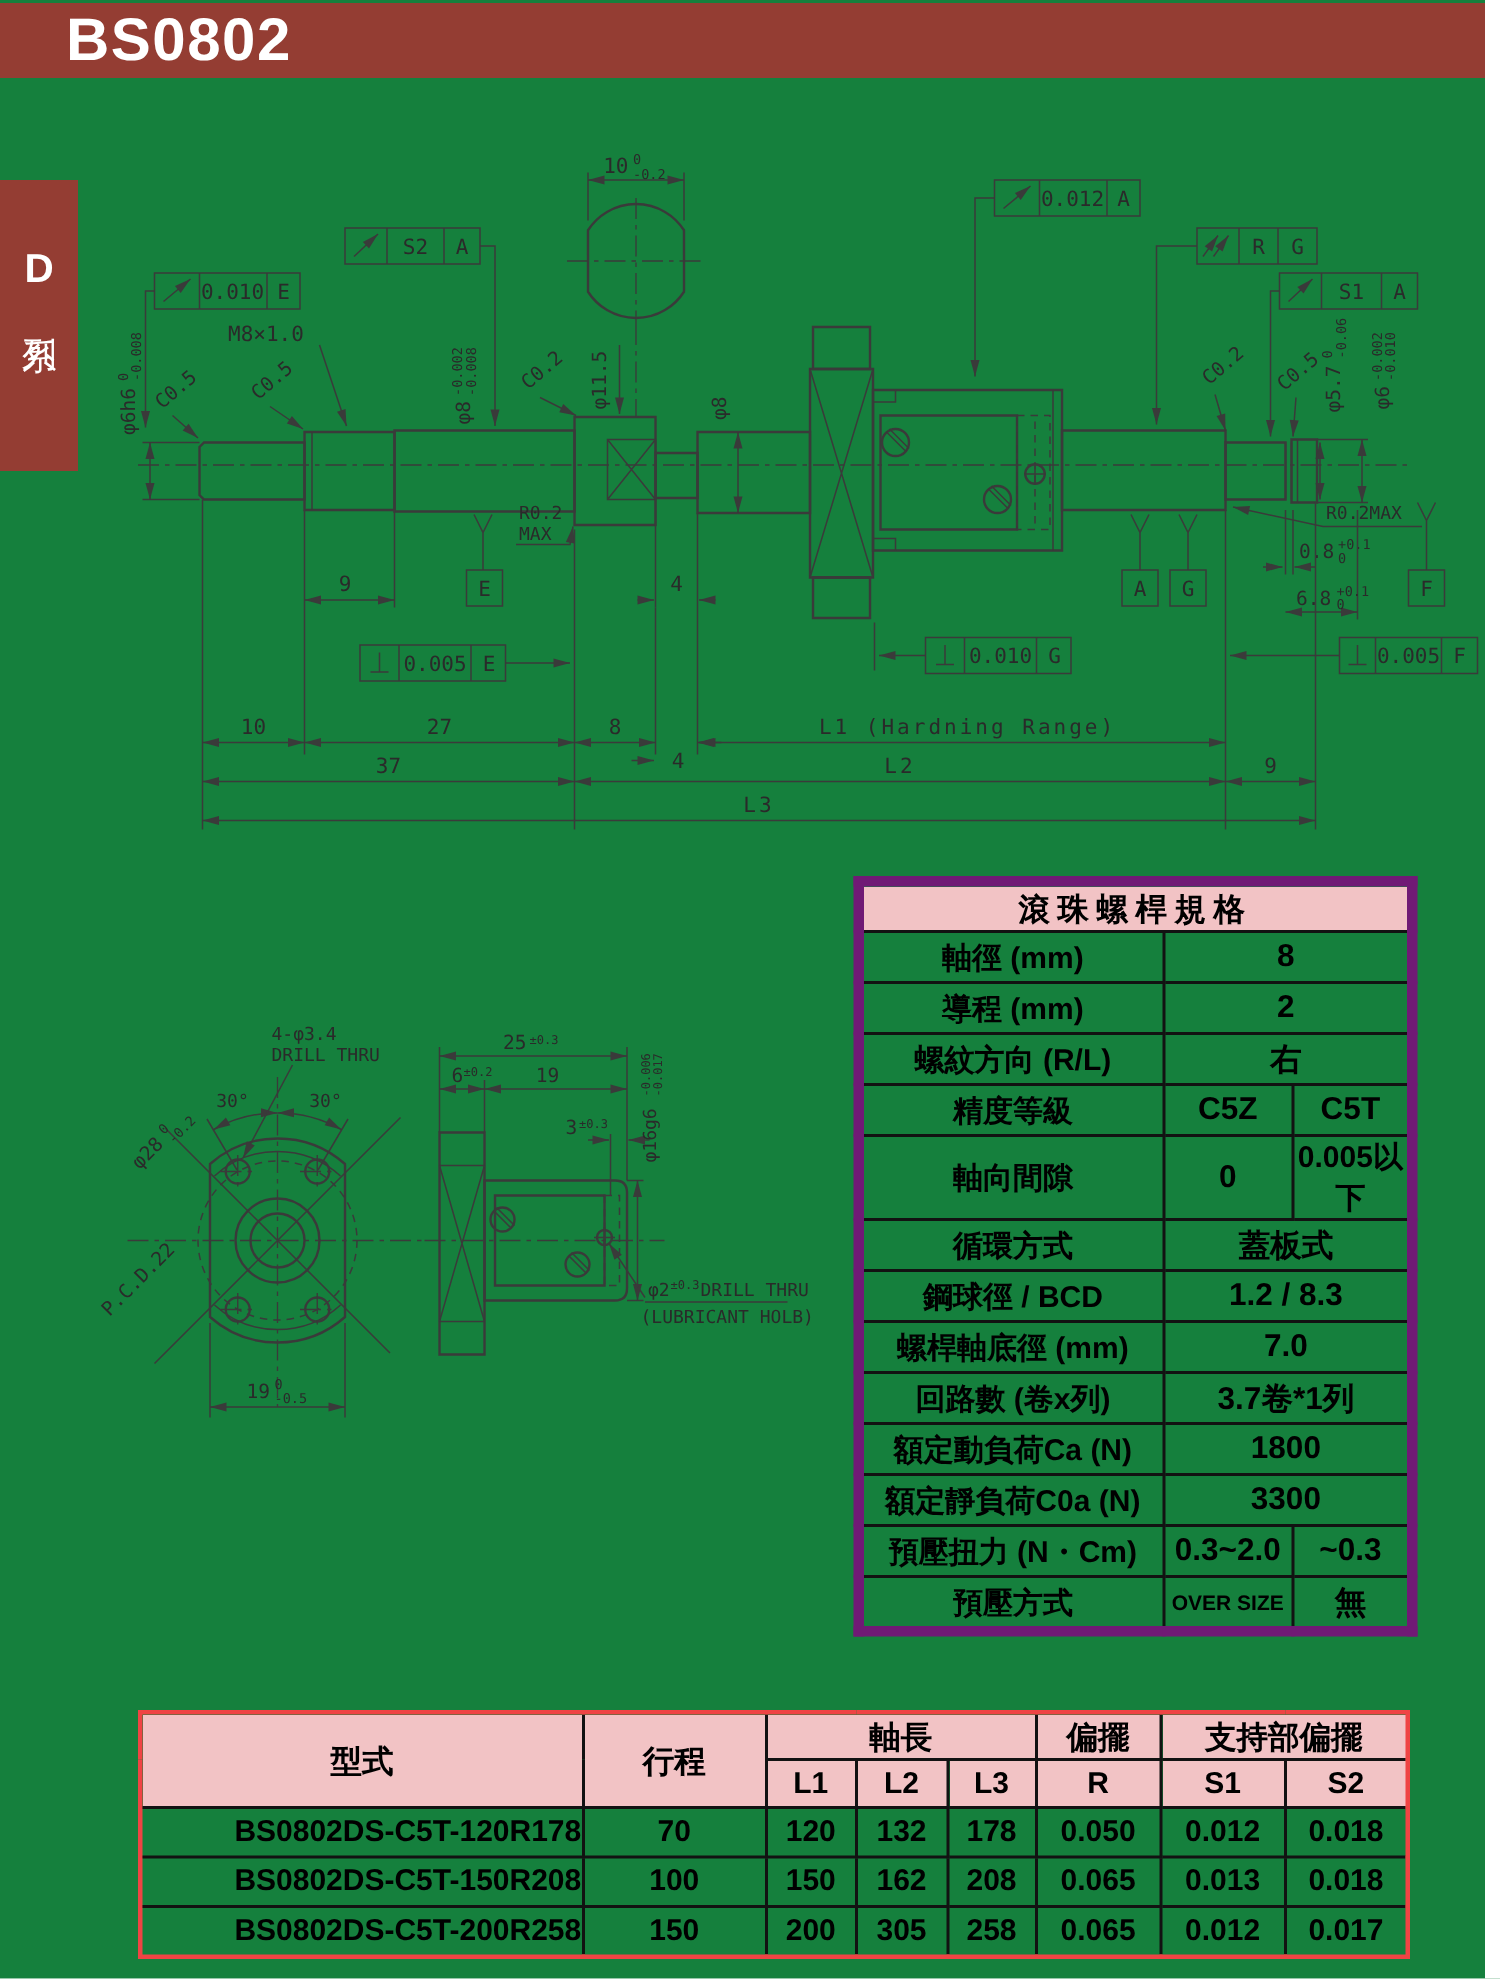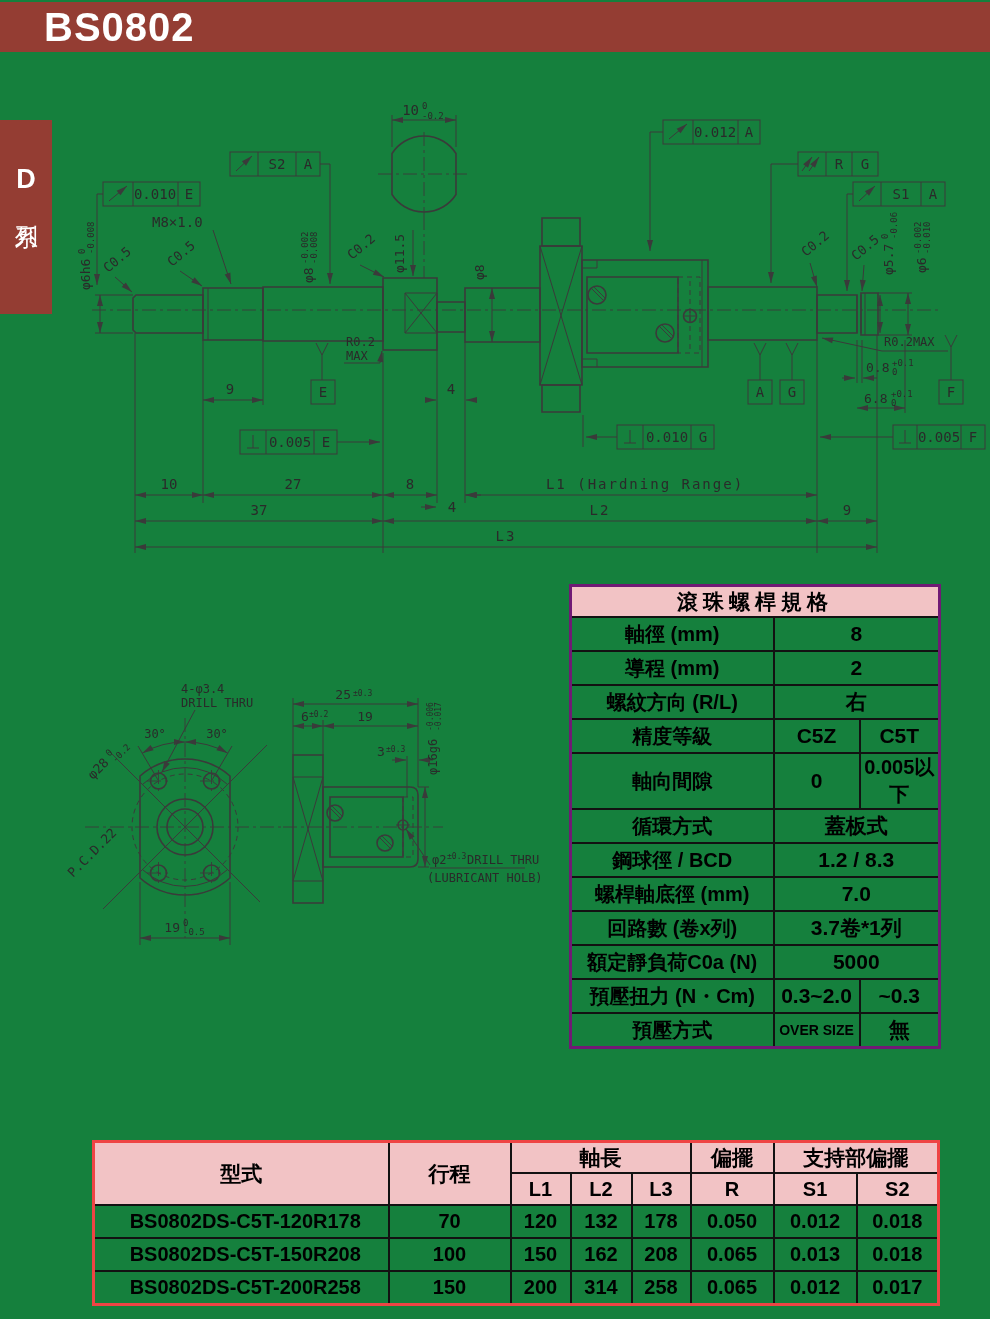--- a/index.html
+++ b/index.html
@@ -27,33 +27,33 @@
   .dt{font-size:14px;}
   .dm{font-size:13px;}
   .dk{font-size:12px;}
   .dsm{font-size:9px;}
   .dxs{font-size:8px;}
   .sp{letter-spacing:2px;}
   
   table{border-collapse:collapse;table-layout:fixed;position:absolute;}
   td{border:2px solid #121212;text-align:center;font-weight:bold;padding:0;overflow:hidden;
      font-family:"Liberation Sans",sans-serif;}
-  .spec{left:569px;top:584px;width:369px;border:3px solid #701a75;}
+  .spec{left:569px;top:584px;width:369px;border:7px solid #701a75;}
   .spec td{font-size:20px;}
   .spec .title td{height:29px;background:#f2c3c5;font-size:21px;letter-spacing:5px;}
   .spec .lbl{height:32px;text-align:center;}
   .spec .val{font-size:21px;}
   .spec .sm{font-size:20px;}
   .spec .xs{font-size:14px;margin-top:12px;}
   
   .model{left:92px;top:1140px;width:845px;border:3px solid #ef4444;}
   .model td{font-size:20px;}
   .model .hdr td{background:#f2c3c5;font-size:21px;height:29px;}
   .model .hdr2 td{background:#f2c3c5;font-size:20px;height:30px;}
-  .model .mdl{text-align:center;padding-left:8px;font-size:20px;}
+  .model .mdl{text-align:right;padding-left:8px;font-size:20px;}
   .model .dr td{height:31px;}
 </style>
 </head>
 <body>
 
 <div id="page">
 
   <div class="banner">
     <div class="t">BS0802</div>
   </div>
@@ -440,22 +440,26 @@
         </tr>
     <tr>
           <td class="lbl">螺桿軸底徑 (mm)</td>
           <td class="val" colspan="2">7.0</td>
         </tr>
     <tr>
           <td class="lbl">回路數 (卷x列)</td>
           <td class="val" colspan="2">3.7卷*1列</td>
         </tr>
     <tr>
+          <td class="lbl">額定動負荷Ca  (N)</td>
+          <td class="val" colspan="2">1800</td>
+        </tr>
+    <tr>
           <td class="lbl">額定靜負荷C0a  (N)</td>
-          <td class="val" colspan="2">5000</td>
+          <td class="val" colspan="2">3300</td>
         </tr>
     <tr>
           <td class="lbl">預壓扭力  (N・Cm)</td>
           <td class="val">0.3~2.0</td>
           <td class="val">~0.3</td>
         </tr>
     <tr>
           <td class="lbl">預壓方式</td>
           <td class="val xs">OVER SIZE</td>
           <td class="val">無</td>
@@ -507,21 +511,21 @@
       <td>162</td>
       <td>208</td>
       <td>0.065</td>
       <td>0.013</td>
       <td>0.018</td>
     </tr>
     <tr class="dr">
       <td class="mdl">BS0802DS-C5T-200R258</td>
       <td>150</td>
       <td>200</td>
-      <td>314</td>
+      <td>305</td>
       <td>258</td>
       <td>0.065</td>
       <td>0.012</td>
       <td>0.017</td>
     </tr>
   </tbody>
     </table>
 
 </div>
 

